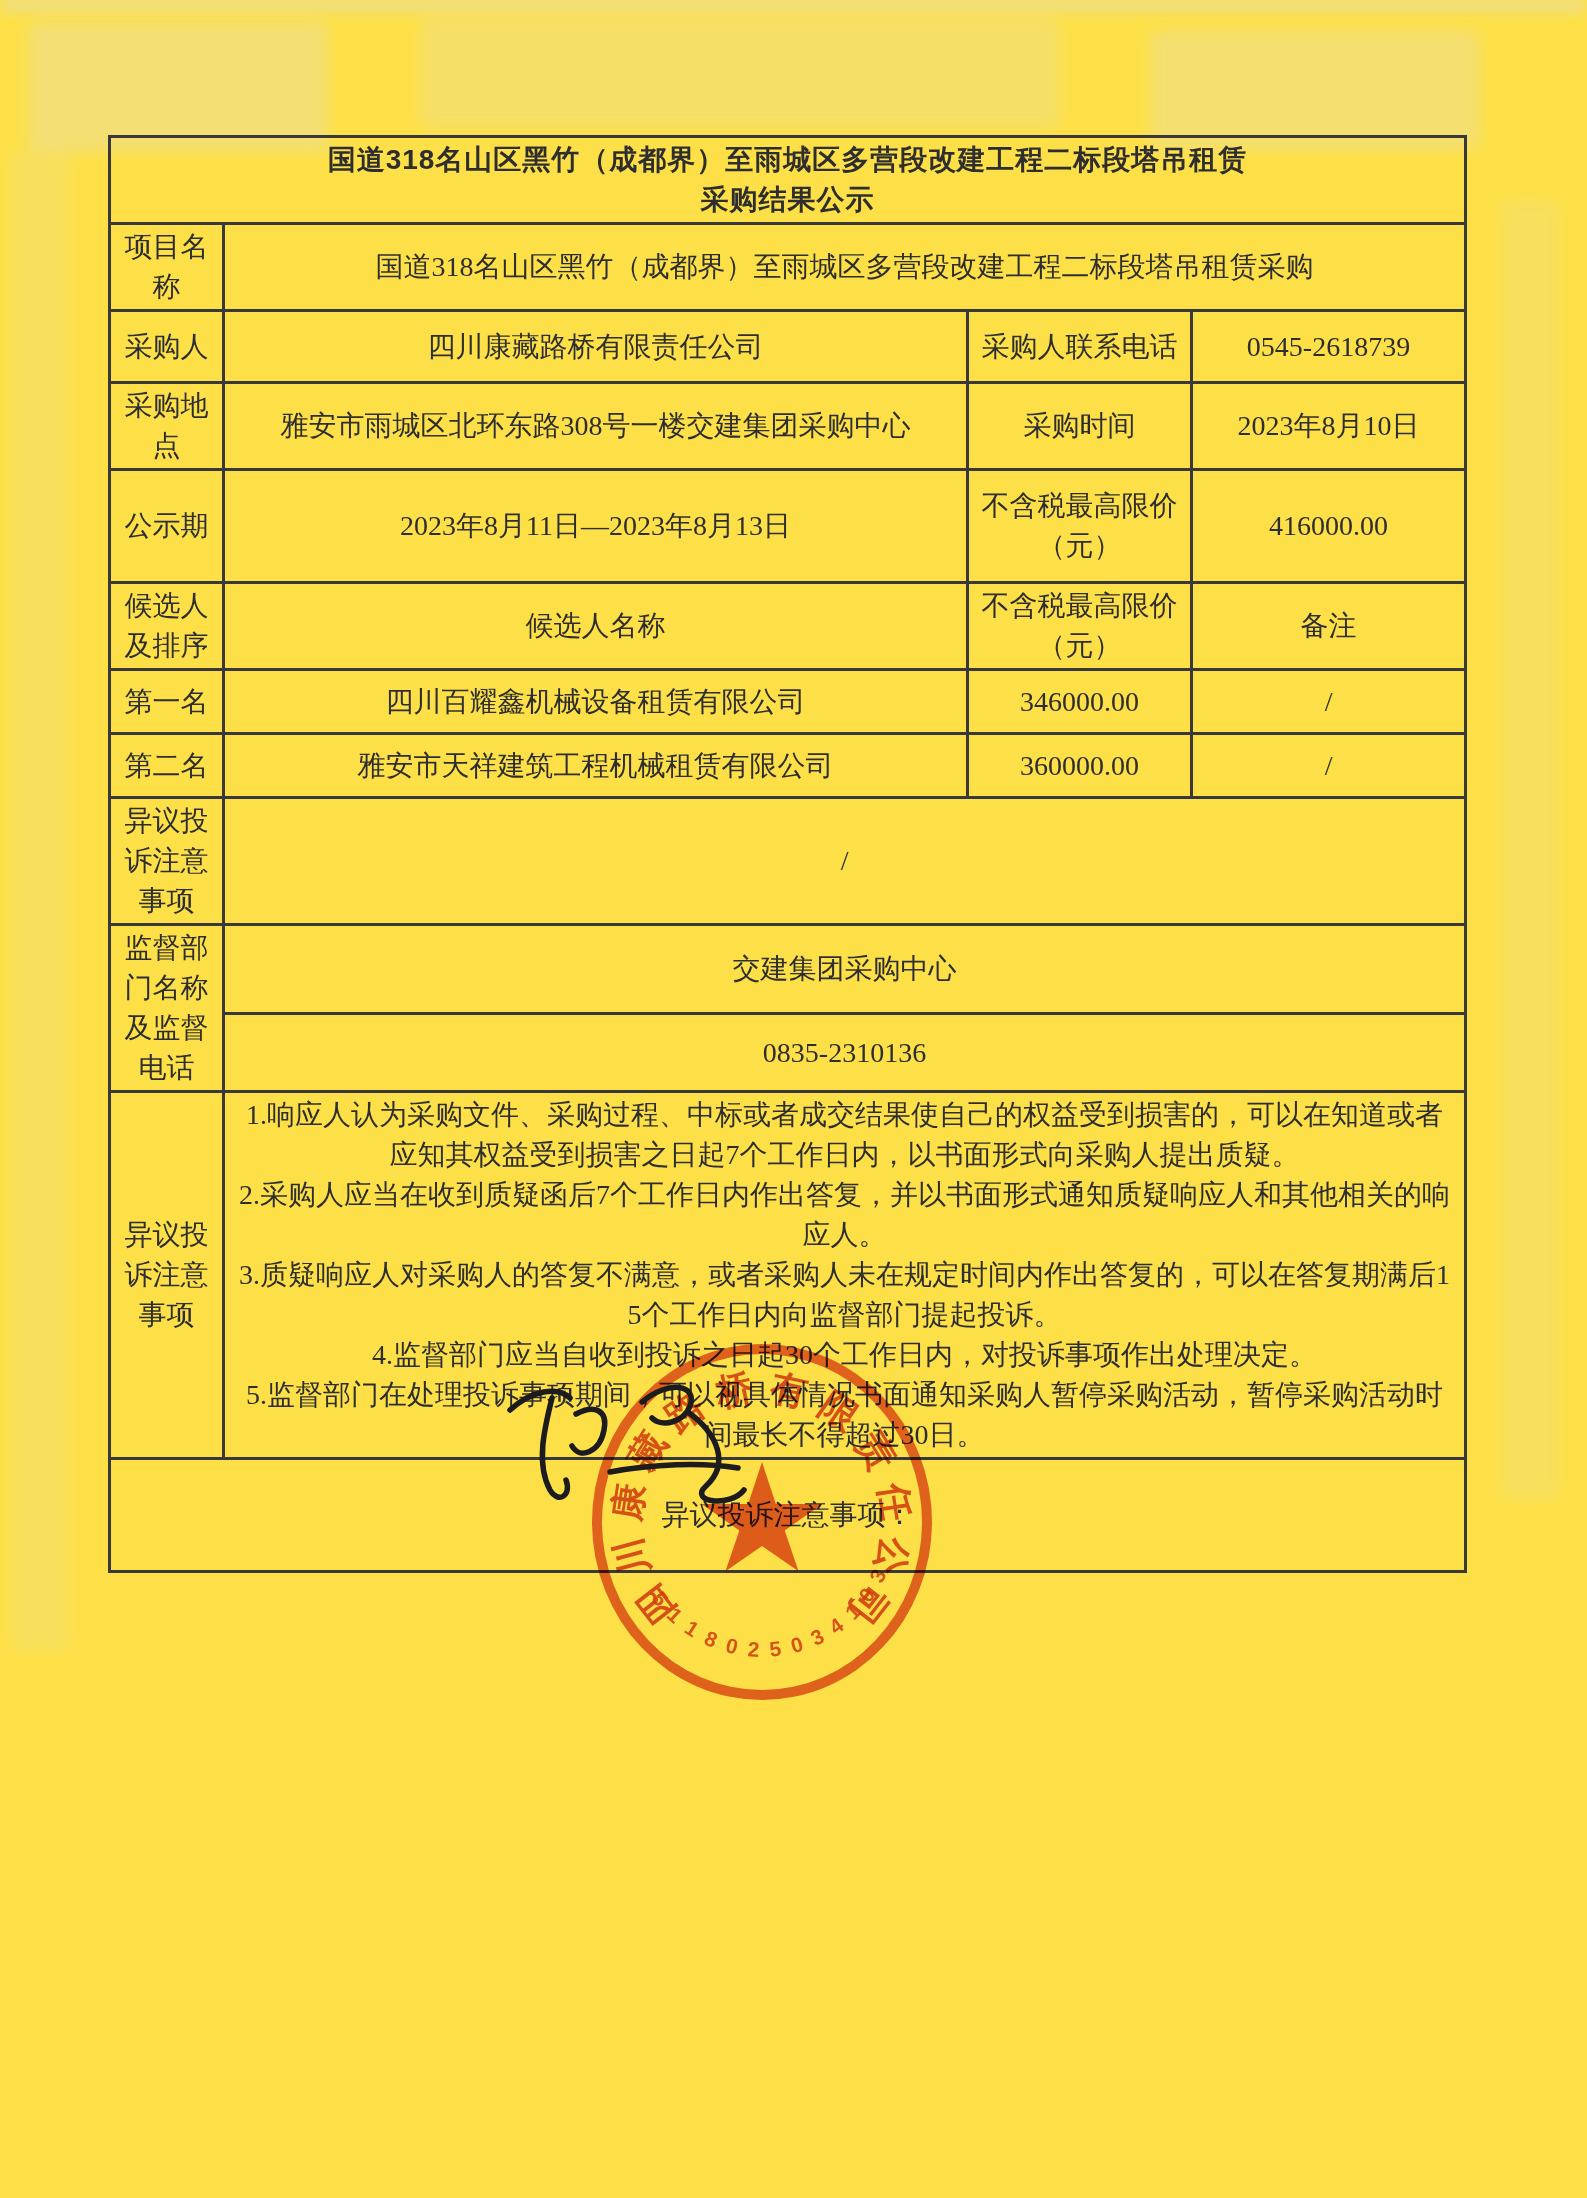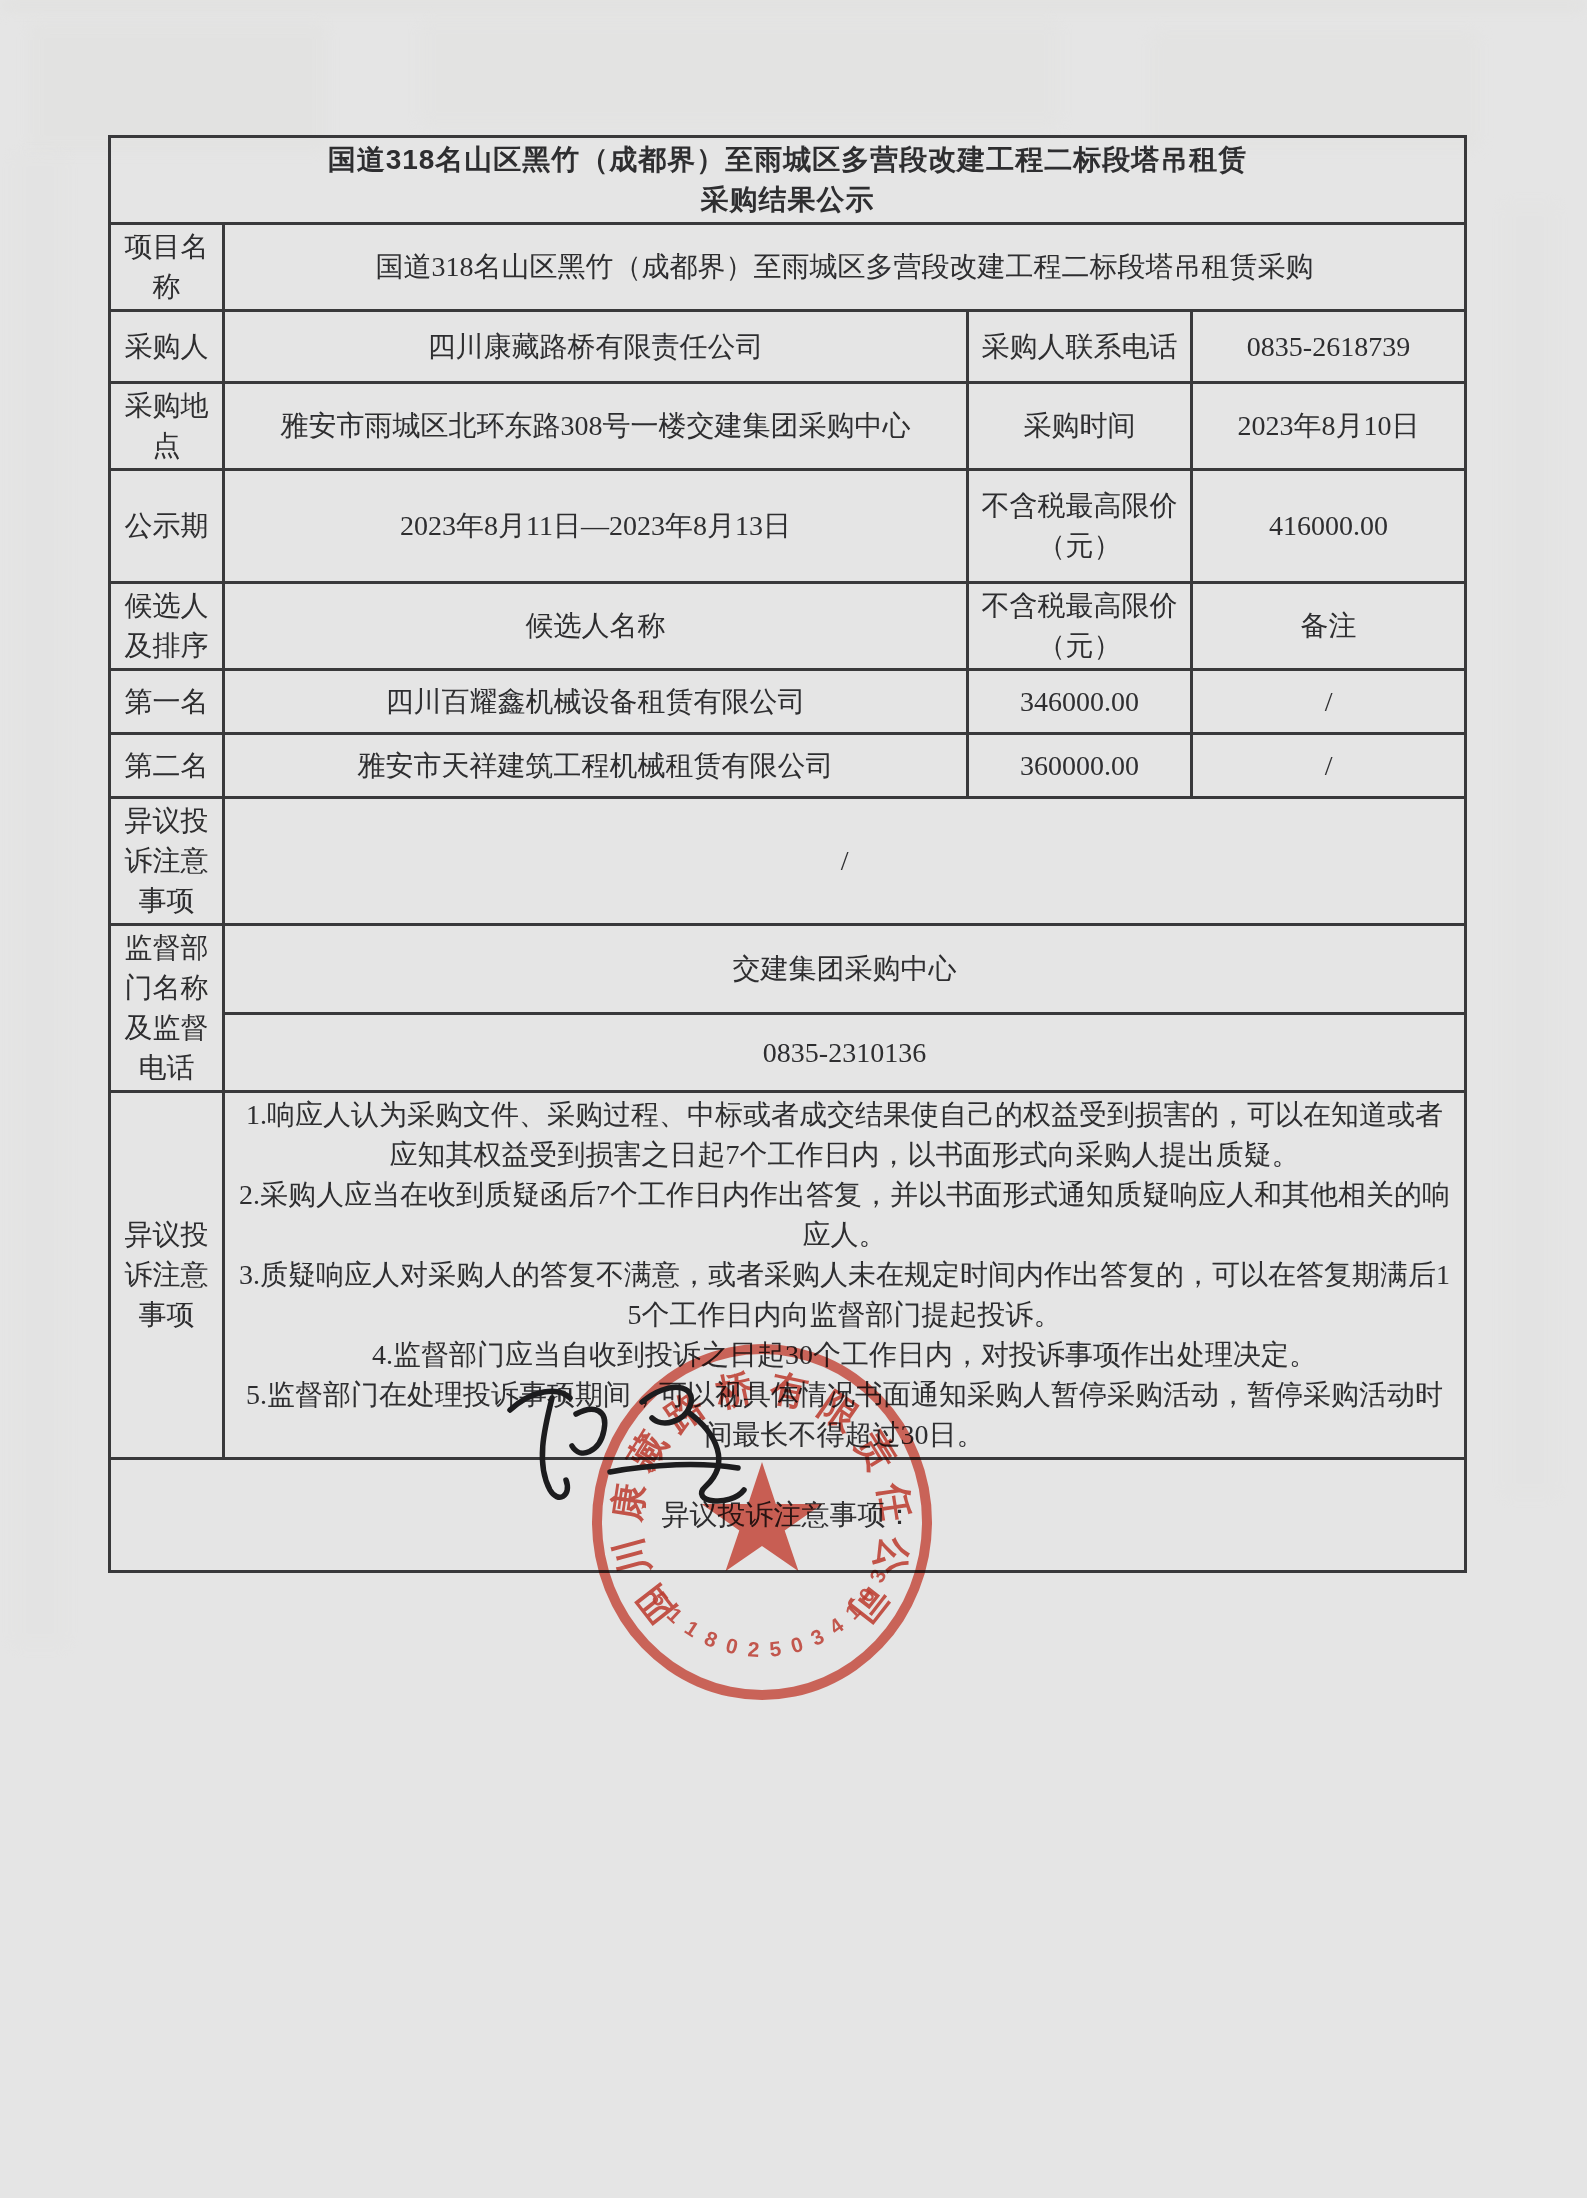--- a/index.html
+++ b/index.html
@@ -1,19 +1,19 @@
 <!DOCTYPE html>
 <html><head>
 <meta charset="utf-8">
 <style>
   html,body{margin:0;padding:0;background:#9a9a9a;}
   .page{
     position:relative;
     width:1587px;height:2198px;
-    background:#e5e5e5;
+    background:#fde047;
     overflow:hidden;
     font-family:"Liberation Serif","DejaVu Serif",serif;
     color:#2e2e30;
   }
   
   .artifact{position:absolute;background:#dededb;filter:blur(7px);opacity:.45;border-radius:8px;}
   .a1{left:0;top:0;width:1587px;height:10px;opacity:.6;}
   .a2{left:28px;top:22px;width:300px;height:130px;opacity:.30;}
   .a3{left:420px;top:18px;width:640px;height:110px;opacity:.22;}
   .a4{left:1150px;top:30px;width:330px;height:120px;opacity:.28;}
@@ -144,21 +144,21 @@
 
     <tr class="h70">
       <td class="row-label">项目名称</td>
       <td colspan="3">国道318名山区黑竹（成都界）至雨城区多营段改建工程二标段塔吊租赁采购</td>
     </tr>
 
     <tr class="h78">
       <td class="row-label">采购人</td>
       <td>四川康藏路桥有限责任公司</td>
       <td>采购人联系电话</td>
-      <td>0835-2618739</td>
+      <td>0545-2618739</td>
     </tr>
 
     <tr class="h78">
       <td class="row-label">采购地点</td>
       <td>雅安市雨城区北环东路308号一楼交建集团采购中心</td>
       <td>采购时间</td>
       <td>2023年8月10日</td>
     </tr>
 
     <tr>

